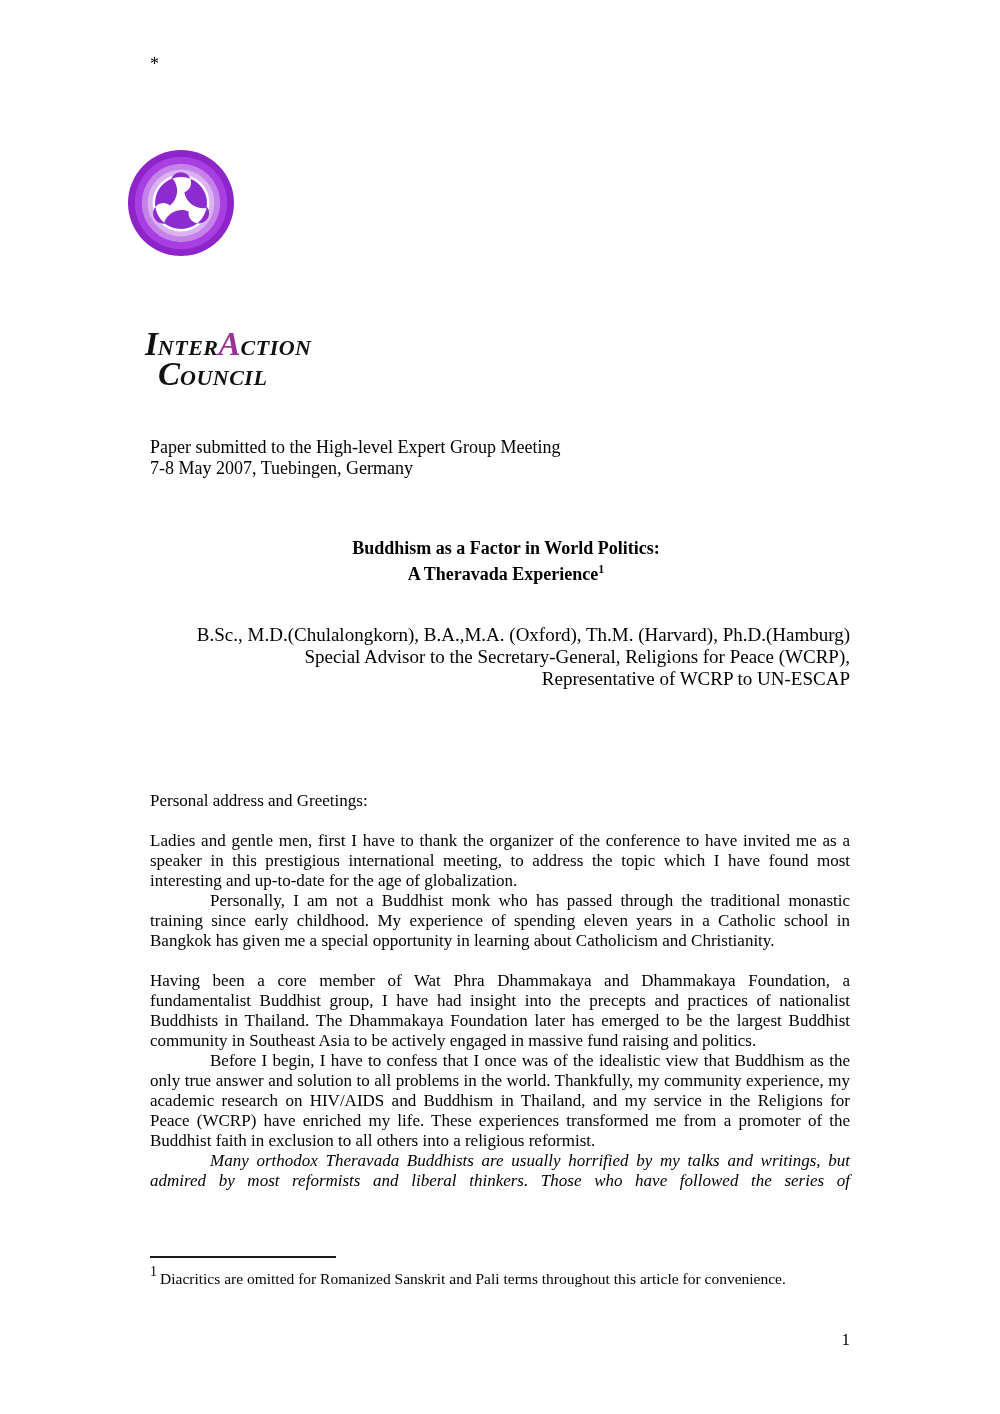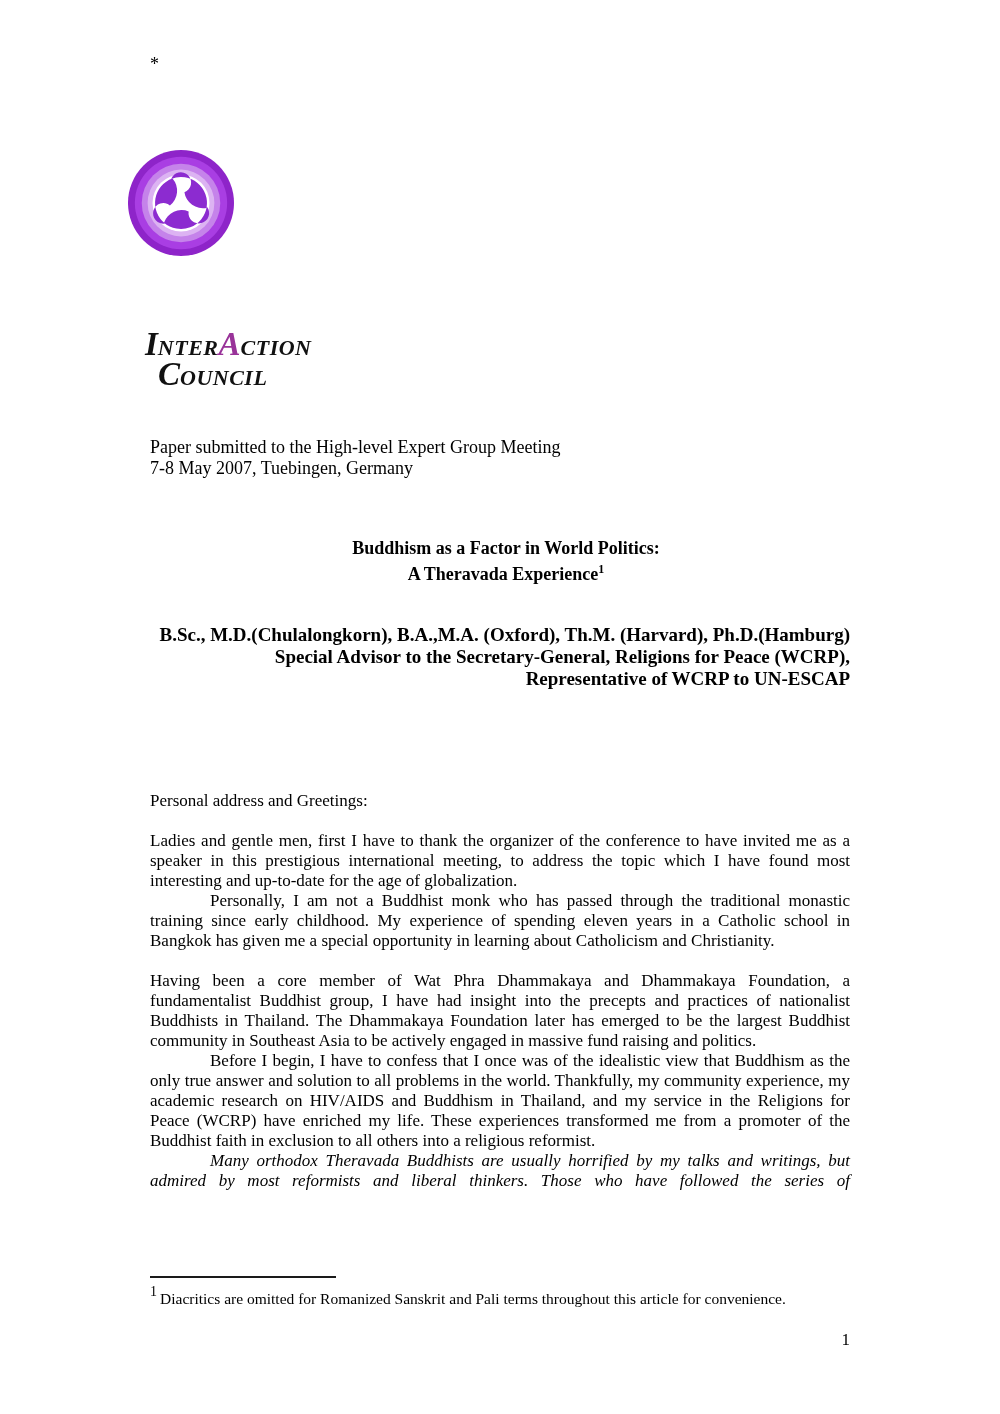--- a/index.html
+++ b/index.html
@@ -18,31 +18,31 @@
 
   .submission { position:absolute; left:150px; top:437px; font-size:18px; line-height:21px; }
   .sub-quote-line { font-weight:bold; }
   .sub-quote-line .quote-open { font-weight:normal; padding-left:4px; }
 
   .doc-title { position:absolute; left:156px; top:538px; width:700px; text-align:center; font-weight:bold; font-size:18px; line-height:21px; }
   .doc-title sup { font-size:12px; }
 
   .author { position:absolute; left:150px; top:624px; width:700px; text-align:right; }
   .byline { font-size:22px; line-height:25px; }
-  .cred { font-size:19px; line-height:22px;font-weight:bold; }
+  .cred { font-size:19px; line-height:22px; }
 
   .greeting { position:absolute; left:150px; top:791px; font-size:17px; line-height:20px; }
 
   .content { position:absolute; left:150px; top:831px; width:700px; font-size:17px; line-height:20px; text-align:justify; }
   .content p { margin:0; }
   .content p.indent { text-indent:60px; }
   .content p.gap-above { margin-top:20px; }
   .content p.justify-last { text-align-last:justify;font-style:italic; }
 
-  .footnote-area { position:absolute; left:150px; top:1256px; width:700px;margin-top:20px; }
+  .footnote-area { position:absolute; left:150px; top:1256px; width:700px; }
   .footnote-rule { width:186px; height:2px; background:#1a1a1a; }
   .footnote-text { margin-top:6px; font-size:15.5px; line-height:19px; }
   .footnote-text sup { font-size:14px; position:relative; top:-2px; margin-right:3px; }
 
   .page-number { position:absolute; left:150px; top:1330px; width:700px; text-align:right; font-size:17px; }
 </style>
 </head>
 <body>
 
 <div class="page">

